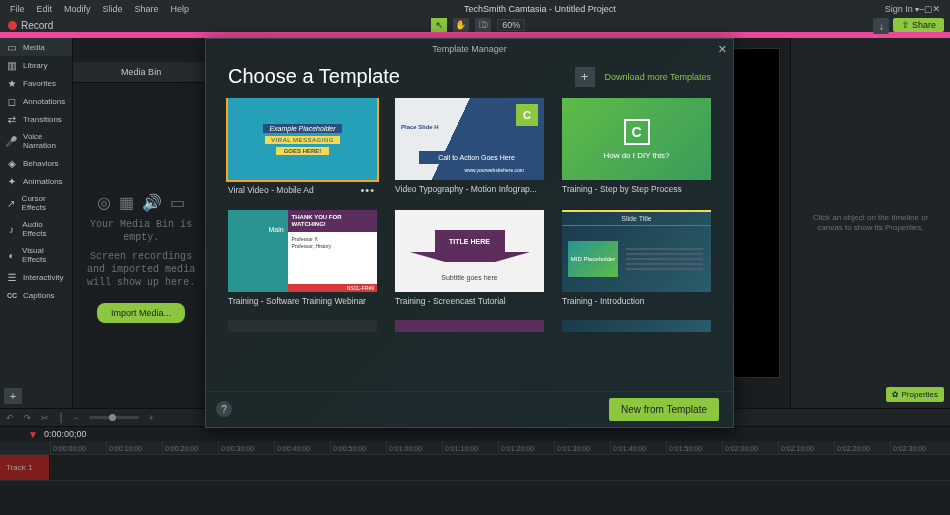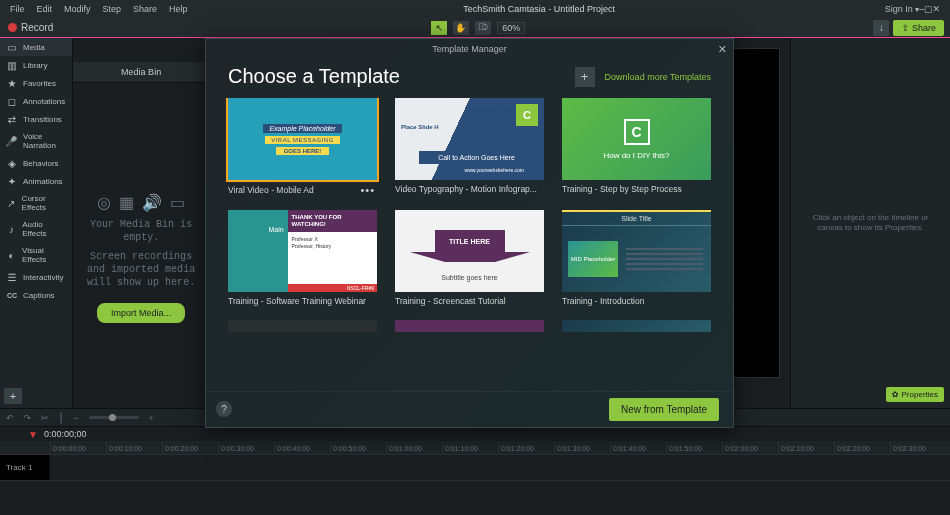--- a/index.html
+++ b/index.html
@@ -8,21 +8,21 @@
 
 .menubar { height: 18px; background: #252a2d; display: flex; align-items: center; padding: 0 4px; }
 .menubar .menu-item { padding: 2px 6px; font-size: 9px; color: #b8bbbc; cursor: pointer; }
 .menubar .spacer { flex: 1; }
 .menubar .title { font-size: 9px; color: #d0d3d4; }
 .menubar .right-controls { display: flex; align-items: center; padding-right: 6px; }
 .menubar .right-controls span { font-size: 9px; color: #b8bbbc; cursor: pointer; }
 .dropdown-caret::after { content: " ▾"; font-size: 8px; }
 
 
-.toolbar { height: 20px; background: #252a2d; border-bottom: 1px solid #ec4899; display: flex; align-items: center; }
+.toolbar { height: 20px; background: #252a2d; border-bottom: 6px solid #ec4899; display: flex; }
 .record-btn { display: flex; align-items: center; gap: 4px; padding: 0 8px; height: 100%; }
 .rec-dot { width: 9px; height: 9px; background: #d73a3a; border-radius: 50%; }
 .toolbar .center-tools { display: flex; align-items: center; gap: 6px; margin-left: 370px; }
 .tool-icon { width: 16px; height: 14px; background: #8dc63f; display: flex; align-items: center; justify-content: center; font-size: 9px; color: #1a1e21; }
 .tool-icon.dark { background: #3a4145; color: #c5c8c9; }
 .zoom-box { font-size: 9px; color: #c5c8c9; padding: 0 4px; border: 1px solid #3a4145; background: #2a2f32; }
 .toolbar .spacer { flex: 1; }
 .share-btn { background: #8dc63f; color: #1a1e21; font-size: 9px; padding: 3px 8px; margin-right: 6px; border-radius: 2px; display:flex; align-items:center; gap:3px;}
 .dl-icon { width: 16px; height: 16px; background:#3a4549; display:flex; align-items:center; justify-content:center; color:#c5c8c9; font-size:10px; border-radius:2px; margin-right:4px;}
 
@@ -57,21 +57,21 @@
 .tl-controls span { font-size: 9px; color: #6a7175; cursor: pointer; }
 .tl-slider { width: 50px; height: 3px; background: #3a4145; border-radius: 2px; position: relative; }
 .tl-slider::after { content: ""; width:7px; height:7px; background:#888; border-radius:50%; position:absolute; top:-2px; left:20px;}
 .tl-time { height: 14px; display: flex; align-items: center; padding: 0 6px; gap:6px;}
 .tl-time .tc { font-size: 9px; color: #c5c8c9; }
 .playhead { color: #d73a3a; font-size: 10px; margin-left: 22px; }
 .tl-ruler { height: 14px; border-bottom: 1px solid #2a2f32; display: flex; padding-left: 50px; background:#1f2427;}
 .tl-ruler .tick { width: 56px; font-size: 7px; color: #6a7175; border-left:1px solid #2a2f32; padding-left:2px; padding-top:4px;}
 .tl-tracks { height: 60px; background: #1a1e21; }
 .track-row { height: 26px; border-bottom: 1px solid #2a2f32; display: flex; align-items: center; }
-.track-label { width: 50px; font-size: 8px; color: #9a9f9f; padding-left: 6px; background: #000000; height:100%; display:flex; align-items:center; border-right:1px solid #0d0f10;}
+.track-label { width: 50px; font-size: 8px; color: #9a9f9f; padding-left: 6px; background: #7f1d1d; height:100%; display:flex; align-items:center; border-right:1px solid #0d0f10;}
 
 
 .modal-backdrop { position: absolute; top: 38px; left: 205px; width: 529px; height: 390px; background: linear-gradient(135deg, #1f2629 0%, #1c2b2e 100%); border: 1px solid #3a4549; box-shadow: 0 4px 20px rgba(0,0,0,0.6); z-index: 100; display: flex; flex-direction: column; }
 .modal-titlebar { height: 20px; display: flex; align-items: center; justify-content: center; position: relative; font-size: 9px; color: #aeb3b4; }
 .modal-titlebar .close-x { position: absolute; right: 6px; font-size: 11px; color: #aeb3b4; cursor: pointer; }
 .modal-header { padding: 6px 22px 10px; display: flex; align-items: center; }
 .modal-header h1 { font-size: 20px; font-weight: 400; color: #fff; flex: 1; }
 .plus-btn { width: 20px; height: 20px; background: #3a4549; color: #c5c8c9; display: flex; align-items: center; justify-content: center; font-size: 13px; cursor: pointer; margin-right: 10px; }
 .download-link { font-size: 9px; color: #8dc63f; cursor: pointer; }
 .modal-body { flex: 1; overflow-y: auto; padding: 0 22px; }
@@ -121,21 +121,21 @@
 .thumb7 { display:flex; padding:0;}
 .thumb7 .stripe { flex:1; }
 </style>
 </head>
 <body>
 
 <div class="menubar">
   <span class="menu-item">File</span>
   <span class="menu-item">Edit</span>
   <span class="menu-item">Modify</span>
-  <span class="menu-item">Step</span>
+  <span class="menu-item">Slide</span>
   <span class="menu-item">Share</span>
   <span class="menu-item">Help</span>
   <div class="spacer"></div>
   <span class="title">TechSmith Camtasia - Untitled Project</span>
   <div class="spacer"></div>
   <div class="right-controls">
     <span class="dropdown-caret">Sign In</span>
     <span>–</span>
     <span>▢</span>
     <span>✕</span>

